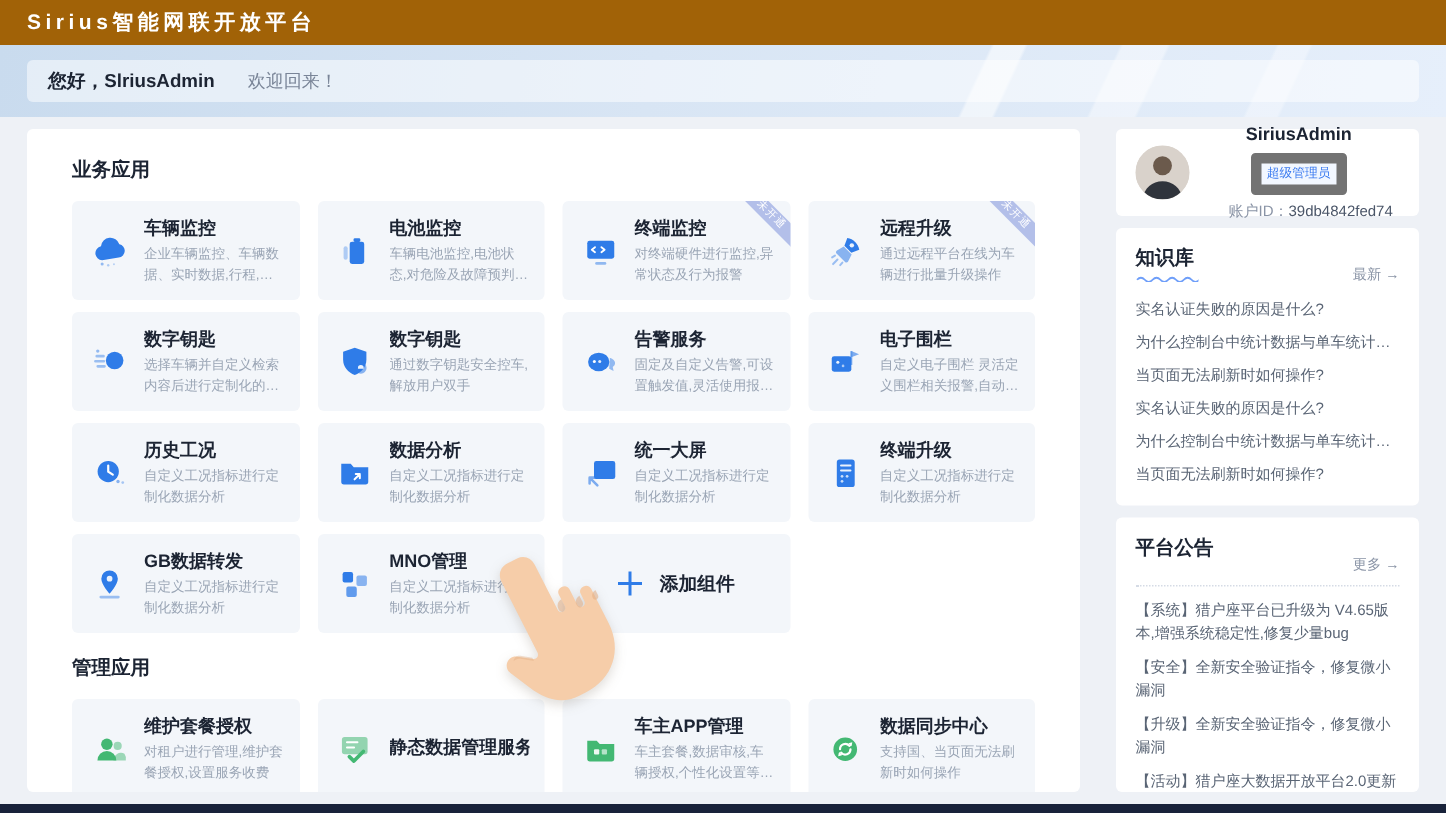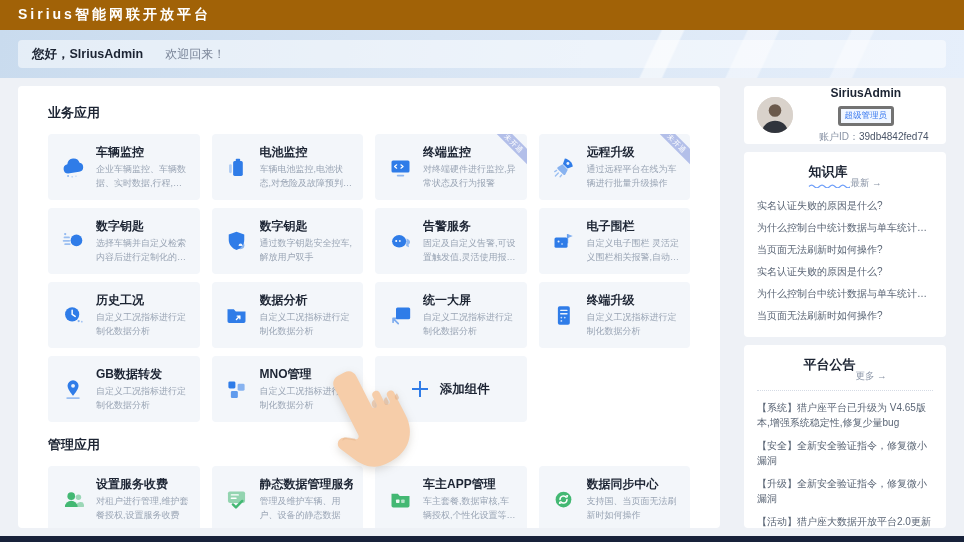--- a/index.html
+++ b/index.html
@@ -54,27 +54,27 @@
     filter:drop-shadow(0 3px 4px rgba(80,60,40,.18));}
   .hand svg{width:100%;height:100%;transform:rotate(-27deg);}
 
   
   .side{width:202px;flex:none;display:flex;flex-direction:column;gap:8px;min-height:0;}
   .profile{height:58px;flex:none;display:flex;align-items:center;gap:10px;padding:0 13px;}
   .avatar{width:36px;height:36px;border-radius:50%;overflow:hidden;flex:none;background:#ded7d0;}
   .avatar svg{width:36px;height:36px;display:block;}
   .p-row1{display:flex;align-items:center;gap:6px;flex-direction:column;}
   .p-name{font-size:12px;font-weight:bold;color:#1c2433;}
-  .badge{font-size:8.5px;color:#3a7af0;border:3px solid #737373;border-radius:3px;padding:1px 4px;background:#f2f7ff;white-space:nowrap;}
+  .badge{font-size:8.5px;color:#3a7af0;border:7px solid #737373;border-radius:3px;padding:1px 4px;background:#f2f7ff;white-space:nowrap;}
   .p-row2{margin-top:4px;font-size:10px;color:#8a94a6;padding-left:16px;}
   .p-id{color:#4a5568;}
 
   .kb,.ann{padding:11px 13px 6px;}
   .ann{flex:1;min-height:0;overflow:hidden;}
-  .side-head{display:flex;justify-content:center;align-items:flex-start;margin-bottom:9px;}
+  .side-head{display:flex;justify-content:space-between;align-items:flex-start;margin-bottom:9px;}
   .ann .side-head{border-bottom:1px dotted #d5dbe5;padding-bottom:7px;}
   .side-title{font-size:13px;font-weight:bold;color:#1c2433;}
   .squig{display:block;margin-top:2px;}
   .side-link{font-size:9.5px;color:#8a94a6;cursor:pointer;margin-top:14px;}
   .kb-item{font-size:10px;color:#5a6575;margin-bottom:8px;white-space:nowrap;overflow:hidden;text-overflow:ellipsis;cursor:pointer;}
   .ann-item{font-size:10px;color:#5a6575;margin-bottom:8px;line-height:1.5;cursor:pointer;}
 
   .bottom-bar{height:6px;flex:none;background:#18223a;}
 </style>
 </head>
@@ -302,35 +302,34 @@
               <div class="card">
     <span class="card-icon">
                   <svg viewBox="0 0 24 24" aria-hidden="true">
                     <circle cx="10" cy="9" r="3.4" fill="currentColor"></circle>
                     <path d="M4.4 18.6a5.6 5.6 0 0 1 11.2 0z" fill="currentColor"></path>
                     <circle cx="16.4" cy="10" r="2.4" fill="currentColor" opacity=".5"></circle>
                     <path d="M13.9 18.6a4.5 4.5 0 0 1 6.5-4 5 5 0 0 1 .8 4z" fill="currentColor" opacity=".5"></path>
                   </svg>
                 </span>
     <div class="card-body">
-      <div class="card-title">设置服务收费</div>
+      <div class="card-title">维护套餐授权</div>
       <div class="card-desc">对租户进行管理,维护套餐授权,设置服务收费</div>
     </div>
   </div>
               <div class="card">
     <span class="card-icon">
                   <svg viewBox="0 0 24 24" aria-hidden="true">
                     <rect x="4.4" y="4.8" width="15.2" height="10.2" rx="1.6" fill="currentColor" opacity=".55"></rect>
                     <path d="M7.4 7.9h6.2M7.4 10.9h4.2" stroke="#fff" stroke-width="1.2" stroke-linecap="round"></path>
                     <path d="M8.8 16.4l2.7 2.6 5.6-5.7" stroke="currentColor" stroke-width="2.2" fill="none" stroke-linecap="round" stroke-linejoin="round"></path>
                   </svg>
                 </span>
     <div class="card-body">
       <div class="card-title">静态数据管理服务</div>
-      <div class="card-desc">管理及维护车辆、用户、设备的静态数据</div>
     </div>
   </div>
               <div class="card">
     <span class="card-icon">
                   <svg viewBox="0 0 24 24" aria-hidden="true">
                     <path d="M4 6.9h5.6l1.8 2H20v8.7a1.6 1.6 0 0 1-1.6 1.6H5.6A1.6 1.6 0 0 1 4 17.6z" fill="currentColor"></path>
                     <rect x="8" y="12" width="3.1" height="3.1" rx=".6" fill="#fff" opacity=".9"></rect>
                     <rect x="12.6" y="12" width="3.1" height="3.1" rx=".6" fill="#fff" opacity=".6"></rect>
                   </svg>
                 </span>

